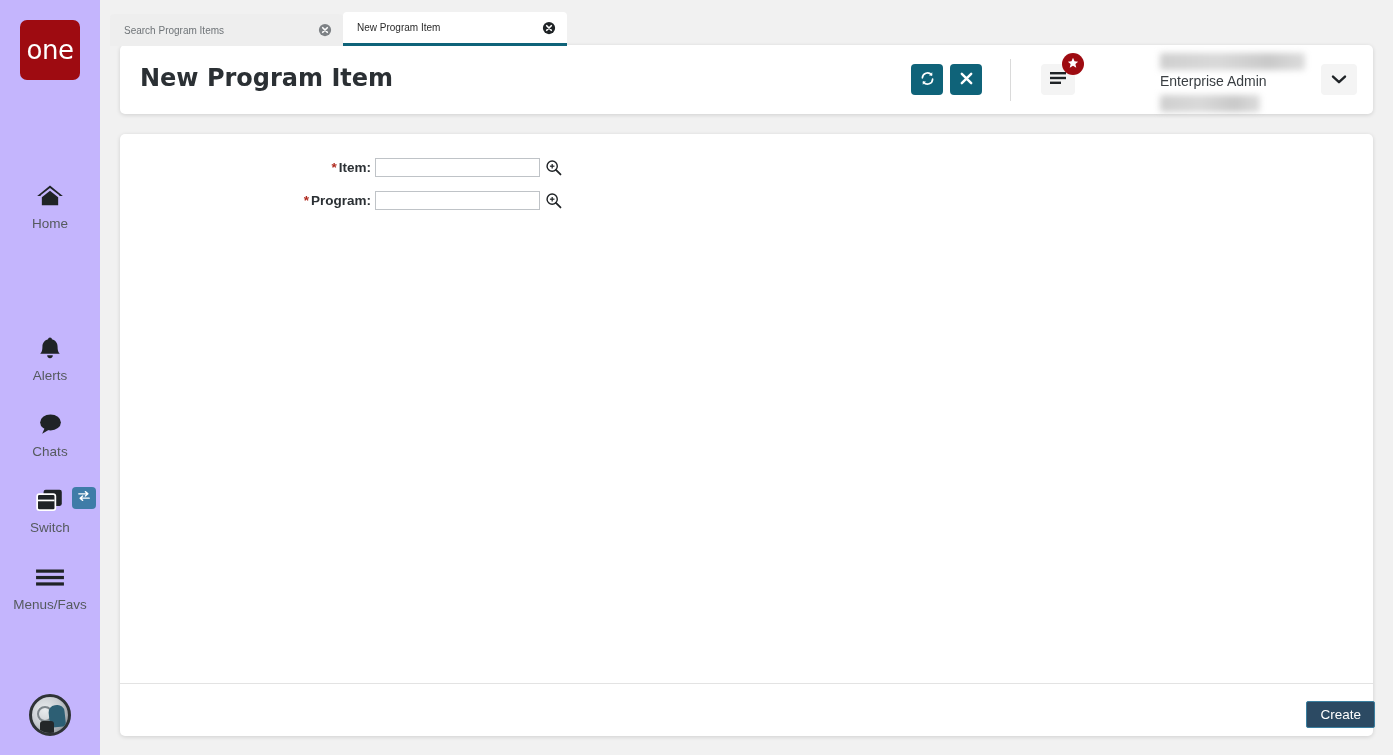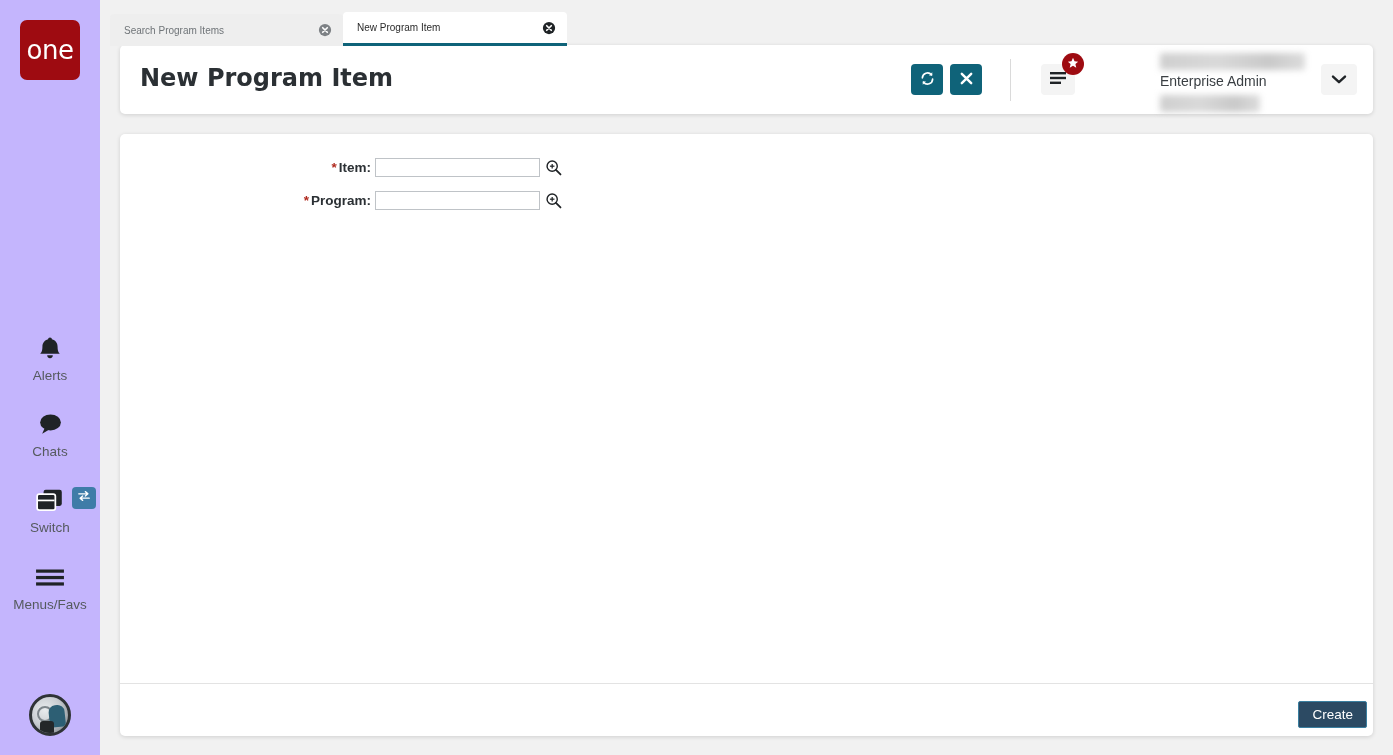--- a/index.html
+++ b/index.html
@@ -261,21 +261,21 @@
     cursor: pointer;
   }
   #card-divider {
     position: absolute;
     left: 0; top: 549px;
     width: 100%; height: 1px;
     background: #e3e3e3;
   }
   #footer-area {
     position: absolute;
-    left: 8px; top: 550px;
+    left: 16px; top: 550px;
     width: 100%; height: 51px;
   }
   #btn-create {
     position: absolute;
     right: 14px; top: 17px;
     height: 27px;
     padding: 0 13px;
     background: #2c4a63;
     border: 1px solid #3a7fa0;
     border-radius: 2px;
@@ -288,20 +288,29 @@
 </head>
 <body>
 
 <div id="sidebar">
 
   <div id="logo">
     <span class="logo-text">one</span>
   </div>
 
 
+  <div class="nav-item" style="top:179px">
+    <span class="nav-icon">
+      <svg width="28" height="26" viewBox="0 0 24 22">
+          <path d="M12 2 L23 11 L20 11 L20 10.4 L12 4.2 L4 10.4 L4 11 L1 11 Z" fill="#1f2326"></path>
+          <path d="M12 6.6 L19 12 L19 19 L5 19 L5 12 Z" fill="#1f2326"></path>
+        </svg>
+    </span>
+    <span class="nav-label">Home</span>
+  </div>
 
 
   <div class="nav-item" style="top:331px">
     <span class="nav-icon">
       <svg width="26" height="26" viewBox="0 0 24 24">
           <path d="M12 2.2 a1.8 1.8 0 0 1 1.8 1.8 c3.2 .8 5.2 3.4 5.2 6.9 c0 4.2 1.1 5.4 2 6.4 L3 17.3 c.9-1 2-2.2 2-6.4 c0-3.5 2-6.1 5.2-6.9 A1.8 1.8 0 0 1 12 2.2 Z" fill="#1f2326"></path>
           <path d="M9.4 18.8 h5.2 a2.6 2.6 0 0 1 -5.2 0 Z" fill="#1f2326"></path>
         </svg>
     </span>
     <span class="nav-label">Alerts</span>

